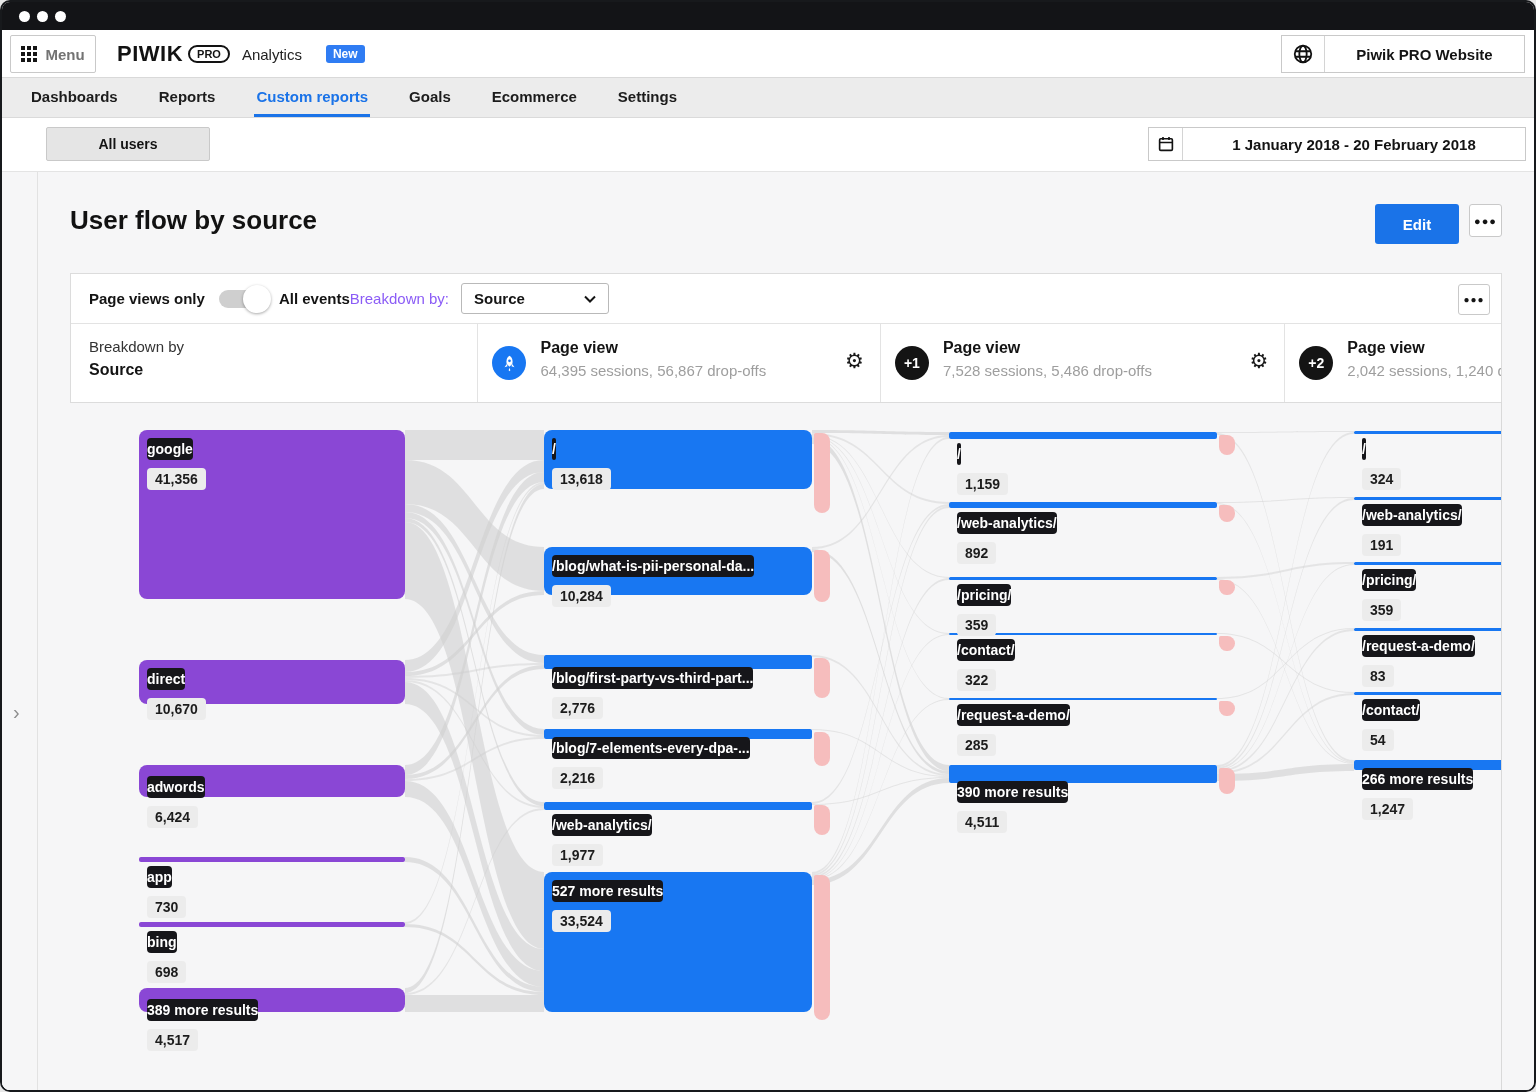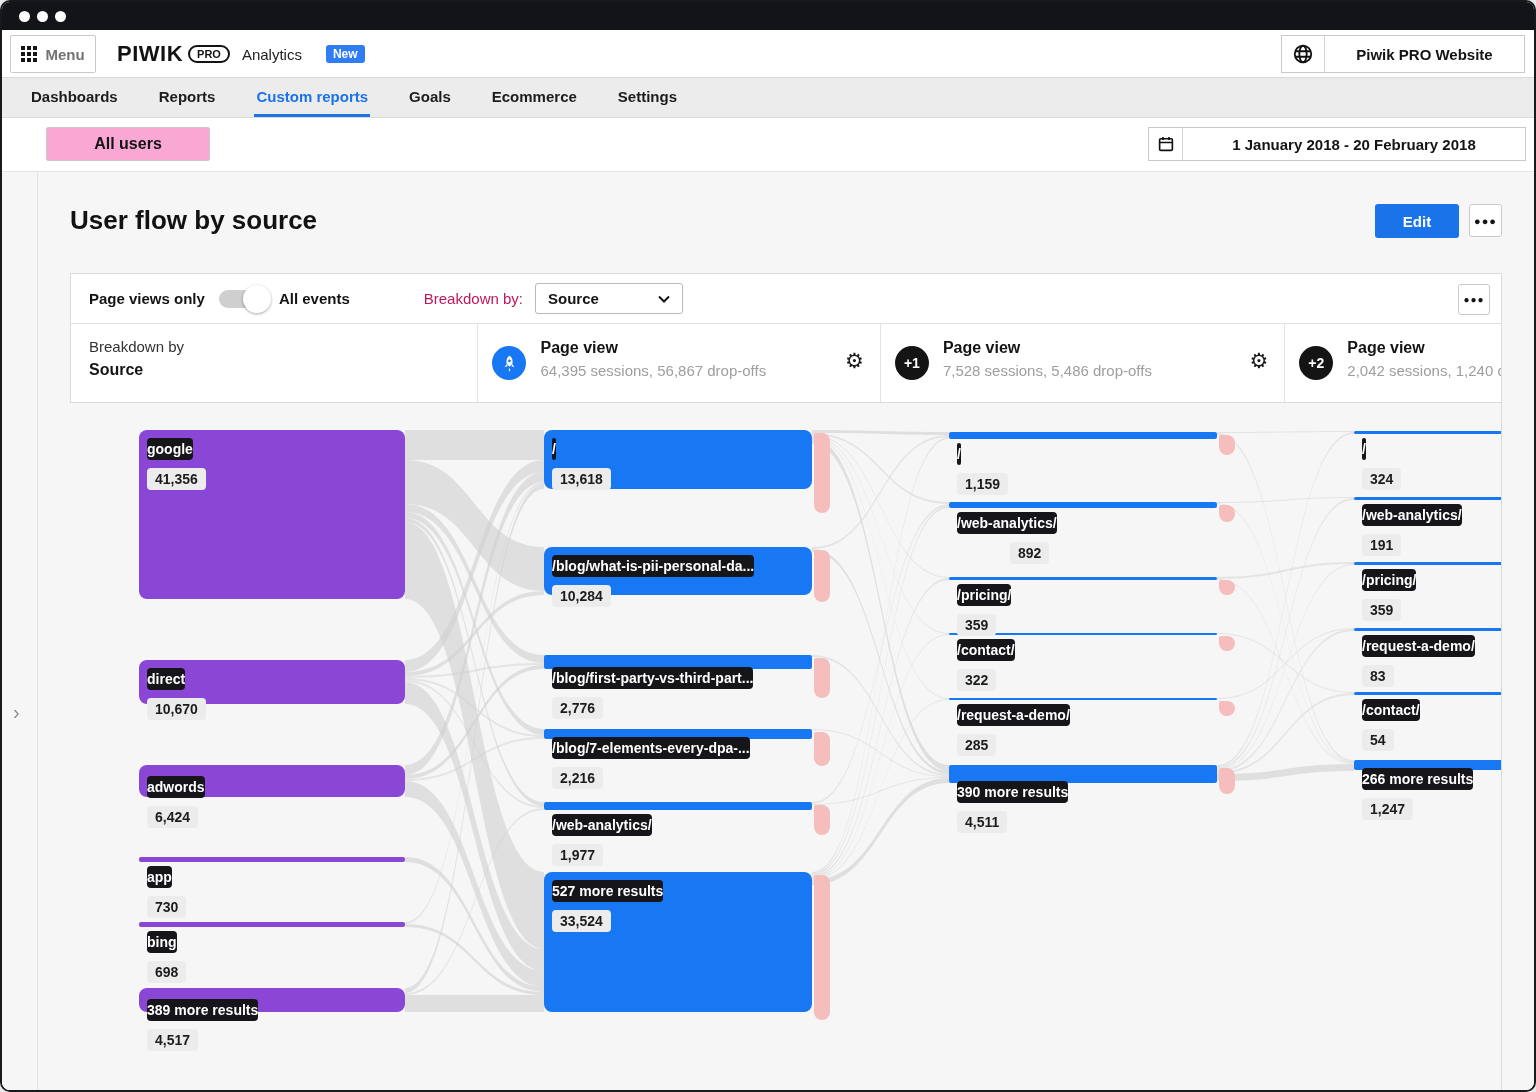--- a/index.html
+++ b/index.html
@@ -25,42 +25,42 @@
   .site-select .globe-cell { width:43px; display:flex; align-items:center; justify-content:center; border-right:1px solid #d4d4d4; }
   .site-select .site-name { flex:1; display:flex; align-items:center; justify-content:center; font-size:15px; font-weight:700; color:#141414; }
 
   
   .tabsbar { position:absolute; left:0; top:76px; right:0; height:40px; background:#ececec; border-bottom:1px solid #dadada; display:flex; align-items:stretch; padding-left:27px; }
   .tab { display:flex; align-items:center; padding:0 2px; margin-right:37px; font-size:15px; font-weight:700; color:#1c1c1c; border-bottom:3px solid transparent; cursor:pointer; }
   .tab.active { color:#1a73e8; border-bottom-color:#1a73e8; }
 
   
   .filterstrip { position:absolute; left:0; top:116px; right:0; height:54px; background:#fff; border-bottom:1px solid #e4e4e4; }
-  .allusers-btn { position:absolute; left:44px; top:9px; width:164px; height:34px; background:#f9a8d4; border:1px solid #c9c9c9; border-radius:2px; font-size:16px; font-weight:700; color:#141414; display:flex; align-items:center; justify-content:center; cursor:pointer; }
+  .allusers-btn { position:absolute; left:44px; top:9px; width:164px; height:34px; background:#e5e5e5; border:1px solid #c9c9c9; border-radius:2px; font-size:14px; font-weight:700; color:#141414; display:flex; align-items:center; justify-content:center; cursor:pointer; }
   .daterange { position:absolute; right:8px; top:9px; width:378px; height:34px; border:1px solid #c9c9c9; background:#fff; display:flex; align-items:stretch; cursor:pointer; }
   .daterange .cal-cell { width:34px; display:flex; align-items:center; justify-content:center; border-right:1px solid #d4d4d4; }
   .daterange .date-text { flex:1; display:flex; align-items:center; justify-content:center; font-size:15px; font-weight:700; color:#141414; }
 
   
   .panel { position:absolute; left:0; top:170px; right:0; bottom:0; background:#f6f6f7; }
   .leftrail { position:absolute; left:0; top:170px; width:36px; bottom:0; background:#f6f6f7; border-right:1px solid #e2e2e2; }
   .leftrail .chev { position:absolute; left:11px; top:530px; font-size:20px; color:#8e8e8e; cursor:pointer; line-height:1; }
 
   .report-title { position:absolute; left:68px; top:203px; font-size:26px; font-weight:800; color:#121212; }
-  .edit-btn { position:absolute; left:1373px; top:202px; width:84px; height:34px; background:#1a73e8; color:#fff; font-size:15px; font-weight:700; border:none; border-radius:3px; display:flex; align-items:center; justify-content:center; cursor:pointer; }
+  .edit-btn { position:absolute; left:1373px; top:202px; width:84px; height:40px; background:#1a73e8; color:#fff; font-size:15px; font-weight:700; border:none; border-radius:3px; display:flex; align-items:center; justify-content:center; cursor:pointer; }
   .more-btn { position:absolute; left:1467px; top:202px; width:33px; height:33px; background:#fff; border:1px solid #c9c9c9; border-radius:3px; font-size:11px; letter-spacing:1px; color:#141414; display:flex; align-items:center; justify-content:center; cursor:pointer; }
 
   
   .flowbox { position:absolute; left:68px; top:271px; width:1432px; background:#fff; border:1px solid #dcdcdc; }
   .toolbar { height:50px; border-bottom:1px solid #e3e3e3; display:flex; align-items:center; position:relative; }
   .toolbar .lab1 { margin-left:18px; font-size:15px; font-weight:700; color:#141414; }
   .toggle { margin-left:14px; width:46px; height:18px; background:#cfcfcf; border-radius:9px; position:relative; cursor:pointer; }
   .toggle .knob { position:absolute; right:-6px; top:-5px; width:28px; height:28px; background:#fff; border-radius:50%; box-shadow:0 1px 3px rgba(0,0,0,.35); }
   .toolbar .lab2 { margin-left:14px; font-size:15px; font-weight:700; color:#141414; }
-  .toolbar .lab3 { margin-left:74px; font-size:15px; color:#be185d; }
+  .toolbar .lab3 { font-size:15px; color:#8b5cf6; }
   .select { margin-left:12px; width:148px; height:31px; border:1px solid #b9b9b9; border-radius:3px; background:#fff; display:flex; align-items:center; padding:0 12px; cursor:pointer; }
   .select .val { flex:1; font-size:15px; font-weight:700; color:#141414; }
   .toolbar .mini-more { position:absolute; right:11px; top:10px; width:32px; height:31px; border:1px solid #c9c9c9; border-radius:3px; background:#fff; font-size:10px; letter-spacing:1px; display:flex; align-items:center; justify-content:center; cursor:pointer; color:#141414; }
 
   .flowheads { height:78px; display:flex; align-items:stretch; }
   .fh-cell { position:relative; overflow:hidden; }
   .fh-cell.c0 { width:407px; padding:14px 0 0 18px; }
   .fh-cell.c1 { width:403px; border-left:1px solid #e3e3e3; }
   .fh-cell.c2 { width:405px; border-left:1px solid #e3e3e3; }
   .fh-cell.c3 { width:217px; border-left:1px solid #e3e3e3; }
@@ -315,21 +315,21 @@
       <div class="node-bar" style="left: 474px; top: 470px; width: 268px; height: 140px; background: rgb(24, 119, 242); border-radius: 8px;"></div>
       <div class="pill-label" style="left: 482px; top: 478px;">527 more results</div>
       <div class="pill-value" style="left: 482px; top: 508px;">33,524</div>
       <div class="drop-strip" style="left: 1149px; top: 33px; width: 16px; height: 20px; background: rgb(246, 189, 189);"></div>
       <div class="node-bar" style="left: 879px; top: 30px; width: 268px; height: 7px; background: rgb(24, 119, 242); border-radius: 2px;"></div>
       <div class="pill-label" style="left: 887px; top: 41px;">/</div>
       <div class="pill-value" style="left: 887px; top: 71px;">1,159</div>
       <div class="drop-strip" style="left: 1149px; top: 103px; width: 16px; height: 17px; background: rgb(246, 189, 189);"></div>
       <div class="node-bar" style="left: 879px; top: 100px; width: 268px; height: 6px; background: rgb(24, 119, 242); border-radius: 2px;"></div>
       <div class="pill-label" style="left: 887px; top: 110px;">/web-analytics/</div>
-      <div class="pill-value" style="left: 940px; top: 140px;">892</div>
+      <div class="pill-value" style="left: 887px; top: 140px;">892</div>
       <div class="drop-strip" style="left: 1149px; top: 178px; width: 16px; height: 15px; background: rgb(246, 189, 189);"></div>
       <div class="node-bar" style="left: 879px; top: 175px; width: 268px; height: 3px; background: rgb(24, 119, 242); border-radius: 2px;"></div>
       <div class="pill-label" style="left: 887px; top: 182px;">/pricing/</div>
       <div class="pill-value" style="left: 887px; top: 212px;">359</div>
       <div class="drop-strip" style="left: 1149px; top: 234px; width: 16px; height: 15px; background: rgb(246, 189, 189);"></div>
       <div class="node-bar" style="left: 879px; top: 231px; width: 268px; height: 2px; background: rgb(24, 119, 242); border-radius: 2px;"></div>
       <div class="pill-label" style="left: 887px; top: 237px;">/contact/</div>
       <div class="pill-value" style="left: 887px; top: 267px;">322</div>
       <div class="drop-strip" style="left: 1149px; top: 299px; width: 16px; height: 15px; background: rgb(246, 189, 189);"></div>
       <div class="node-bar" style="left: 879px; top: 296px; width: 268px; height: 2px; background: rgb(24, 119, 242); border-radius: 2px;"></div>

